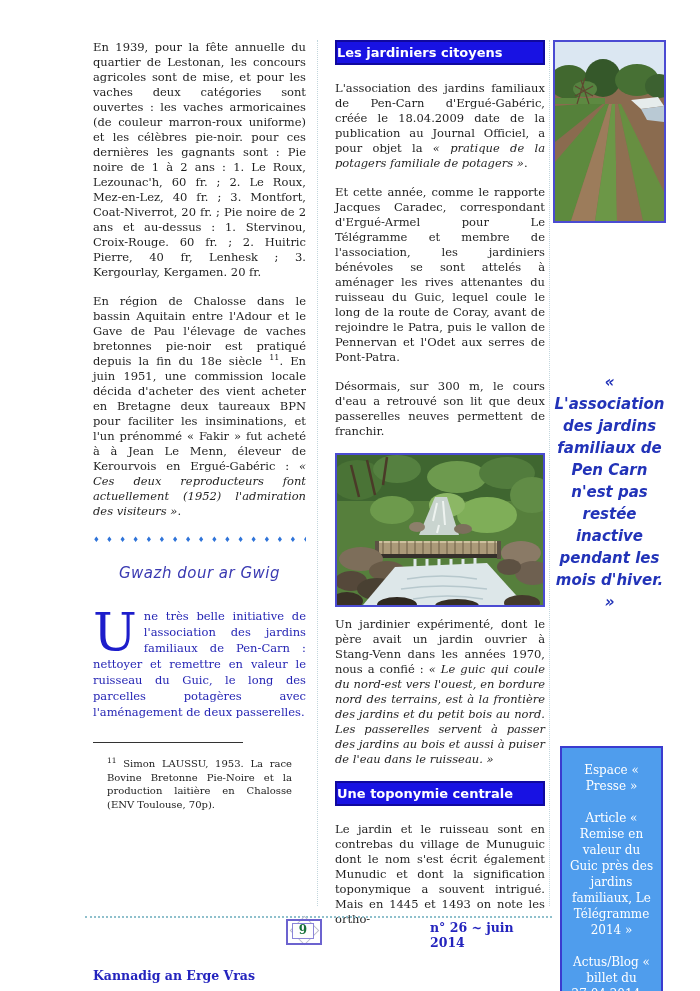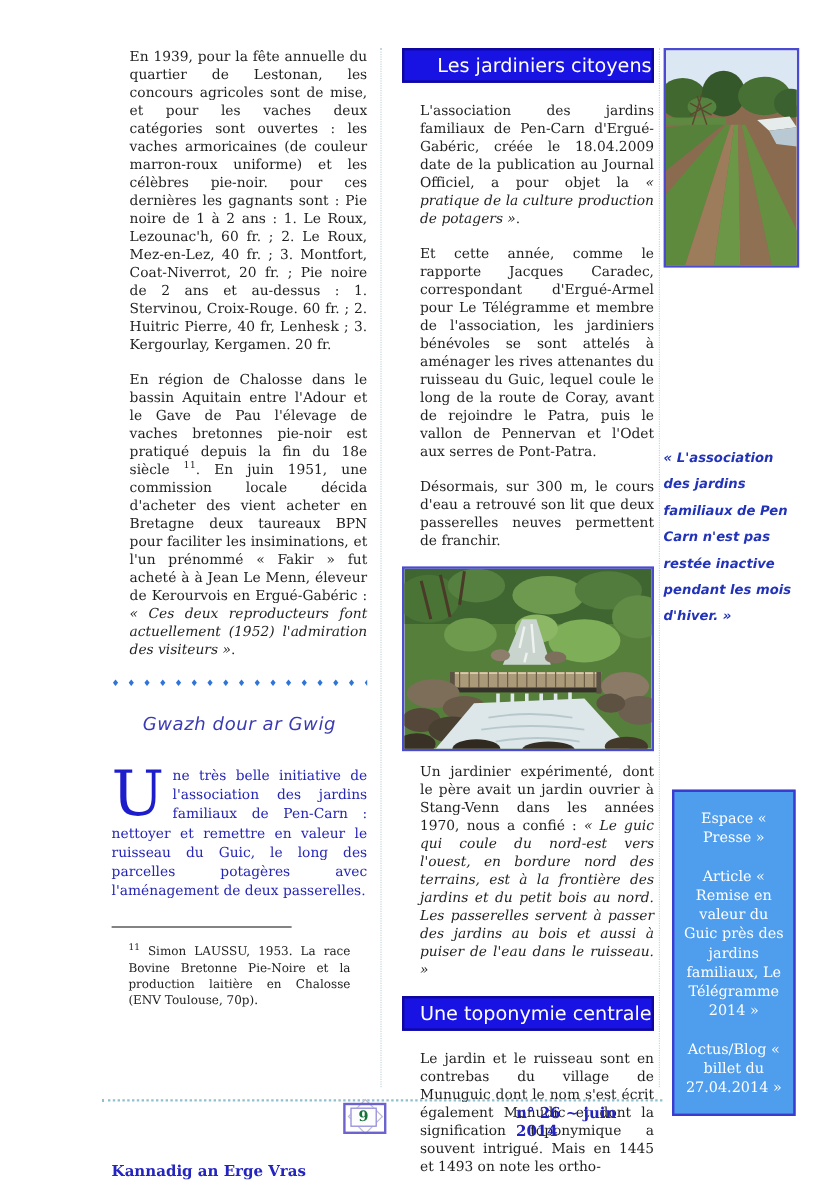--- a/index.html
+++ b/index.html
@@ -6,21 +6,21 @@
   body{
     width:700px;height:991px;background:#ffffff;position:relative;
     font-family:"DejaVu Serif", serif;color:var(--text,#1f1f1f);
     overflow:hidden;
   }
   .col{position:absolute;top:40px;}
   .col-left{left:93px;width:213px;}
   .col-mid{left:335px;width:210px;}
   .col-right{left:553px;top:38px;width:113px;}
 
-  p.body{margin:0 0 14px 15px;font-size:11.5px;line-height:15px;text-align:justify;}
+  p.body{margin:0 0 14px 0;font-size:11.5px;line-height:15px;text-align:justify;}
   p.body sup{font-size:8px;line-height:0;}
   .it{font-style:italic;}
 
   .divider{
     text-align:center;color:var(--divider-blue,#2f74d9);
     font-family:"DejaVu Sans",sans-serif;font-size:7.5px;letter-spacing:2px;
     margin:16px 0 10px 0;white-space:nowrap;overflow:hidden;
   }
   .heading{
     font-family:"DejaVu Sans",sans-serif;font-weight:bold;
@@ -40,32 +40,32 @@
   .dropcap{
     float:left;font-size:52px;line-height:42px;color:var(--accent-blue,#1d1dcb);
     margin:3px 7px 0 0;
   }
   .rule{width:150px;border:0;border-top:1px solid #333;margin:22px 0 10px 0;}
   .footnote{font-size:10px;line-height:13.5px;text-align:justify;margin:14px;color:#222;}
   .footnote sup{font-size:7.5px;line-height:0;}
 
   .banner{
     background:var(--banner-bg,#1812e3);border:2px solid var(--banner-border,#10089e);
-    color:#fff;font-family:"DejaVu Sans",sans-serif;font-weight:normal;
-    font-size:16px;text-align:right;padding:3px 0;margin:0 0 16px 0;
+    color:#fff;font-family:"DejaVu Sans",sans-serif;font-weight:bold;
+    font-size:13px;text-align:left;padding:3px 0;margin:0 0 16px 0;
   }
   .banner.second{margin-top:4px;}
 
   .photo{border:2px solid var(--photo-border,#4b4bd2);display:block;margin:2px 0 10px 0;}
   .photo svg{display:block;}
 
   .quote{
     margin:148px 0 16px 0;font-family:"DejaVu Sans",sans-serif;
-    font-size:11px;font-weight:bold;font-style:italic;line-height:22px;
-    text-align:left;color:var(--quote-blue,#2233b8);
+    font-size:15px;font-weight:bold;font-style:italic;line-height:22px;
+    text-align:center;color:var(--quote-blue,#2233b8);
   }
   .pressbox{
     margin:133px 0 0 7px;width:89px;
     background:var(--box-bg,#4f9ded);border:2px solid var(--box-border,#3b3bcf);
     color:#ffffff;text-align:center;font-size:12px;line-height:16px;
     padding:14px 5px;
   }
   .pressbox .block + .block{margin-top:16px;}
 
   .vsep{position:absolute;top:40px;height:866px;width:0;border-left:1px dotted #c2d6dd;}
@@ -100,21 +100,21 @@
   <p class="lead"><span class="dropcap">U</span><span>ne très belle initiative de l'association des jardins familiaux de Pen-Carn : nettoyer et remettre en valeur le ruisseau du Guic, le long des parcelles potagères avec l'aménagement de deux passerelles.</span></p>
 
   <hr class="rule">
 
   <p class="footnote"><sup>11</sup><span> Simon LAUSSU, 1953. La race Bovine Bretonne Pie-Noire et la production laitière en Chalosse (ENV Toulouse, 70p).</span></p>
 </div>
 
 <div class="col col-mid">
   <div class="banner">Les jardiniers citoyens</div>
 
-  <p class="body"><span>L'association des jardins familiaux de Pen-Carn d'Ergué-Gabéric, créée le 18.04.2009 date de la publication au Journal Officiel, a pour objet la </span><span class="it">« pratique de la culture production de potagers »</span><span>.</span></p>
+  <p class="body"><span>L'association des jardins familiaux de Pen-Carn d'Ergué-Gabéric, créée le 18.04.2009 date de la publication au Journal Officiel, a pour objet la </span><span class="it">« pratique de la potagers familiale de potagers »</span><span>.</span></p>
 
   <p class="body">Et cette année, comme le rapporte Jacques Caradec, correspondant d'Ergué-Armel pour Le Télégramme et membre de l'association, les jardiniers bénévoles se sont attelés à aménager les rives attenantes du ruisseau du Guic, lequel coule le long de la route de Coray, avant de rejoindre le Patra, puis le vallon de Pennervan et l'Odet aux serres de Pont-Patra.</p>
 
   <p class="body">Désormais, sur 300 m, le cours d'eau a retrouvé son lit que deux passerelles neuves permettent de franchir.</p>
 
   <div class="photo">
     <svg width="206" height="150" viewBox="0 0 206 150" xmlns="http://www.w3.org/2000/svg">
       <rect width="206" height="150" fill="#567f3c"></rect>
       <rect width="206" height="46" fill="#3f6630"></rect>
       <ellipse cx="20" cy="25" rx="26" ry="20" fill="#4a7336"></ellipse>

